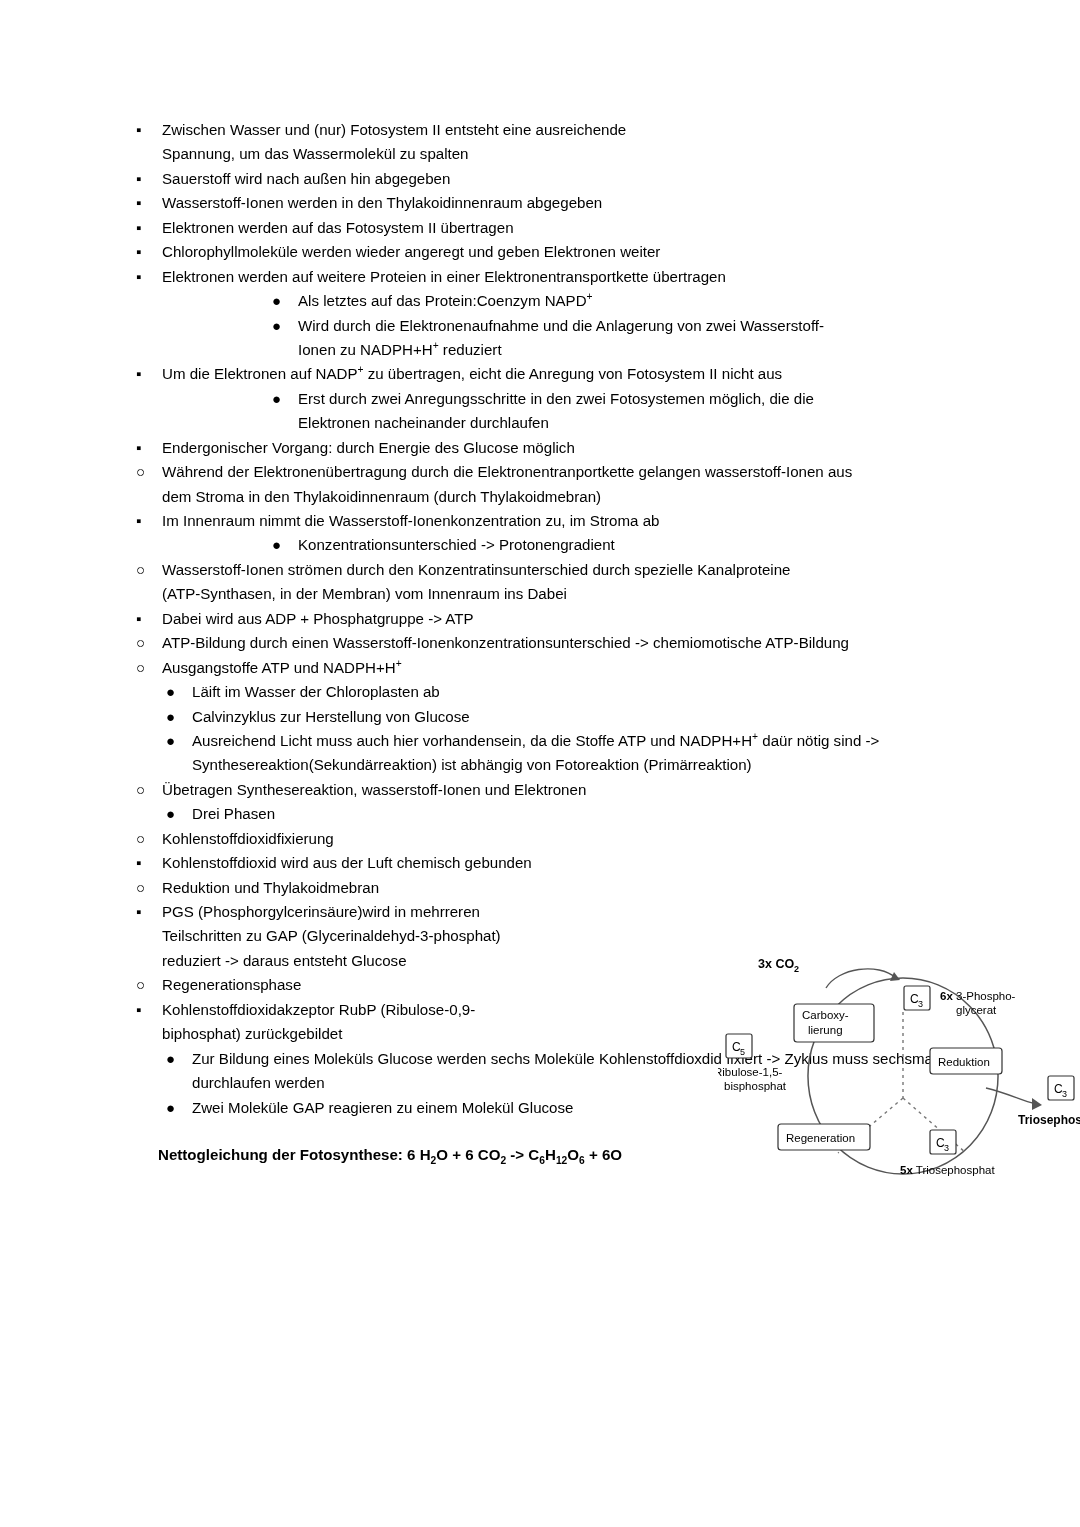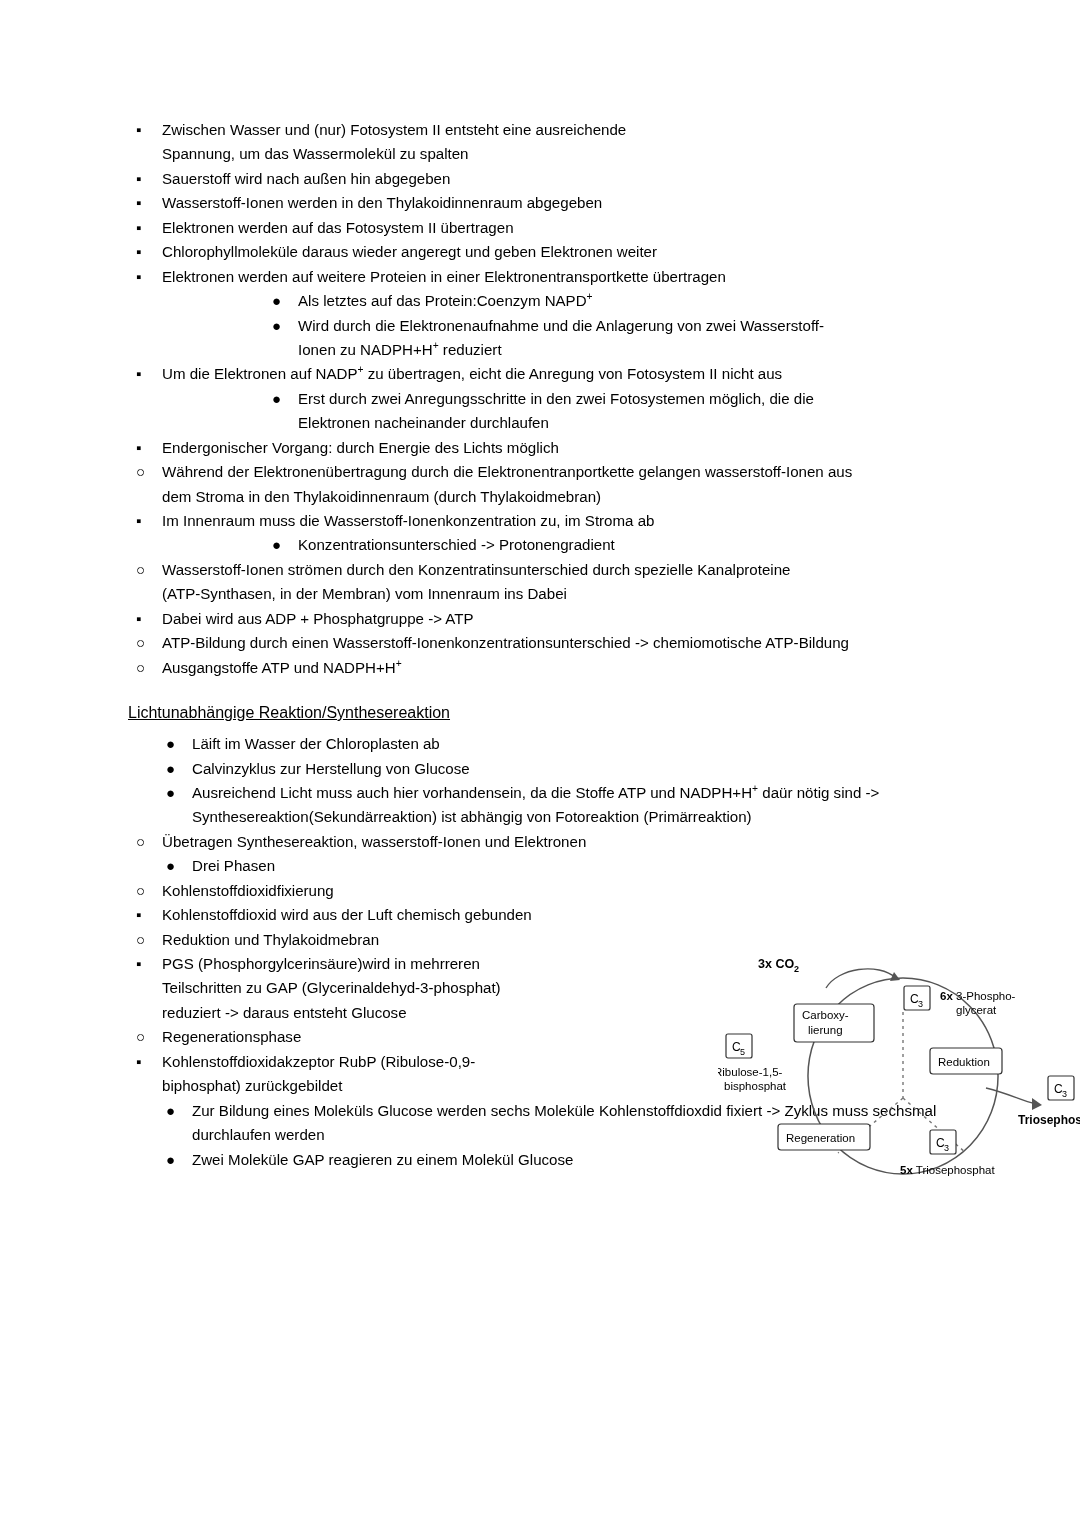--- a/index.html
+++ b/index.html
@@ -103,21 +103,21 @@
       <li class="item lvl2">
         <span class="bullet b-sq">▪</span>
         <span class="txt">Wasserstoff-Ionen werden in den Thylakoidinnenraum abgegeben</span>
       </li>
       <li class="item lvl2">
         <span class="bullet b-sq">▪</span>
         <span class="txt">Elektronen werden auf das Fotosystem II übertragen</span>
       </li>
       <li class="item lvl2">
         <span class="bullet b-sq">▪</span>
-        <span class="txt">Chlorophyllmoleküle daraus wieder angeregt und geben Elektronen weiter</span>
+        <span class="txt">Chlorophyllmoleküle werden wieder angeregt und geben Elektronen weiter</span>
       </li>
       <li class="item lvl2" style="width:646px;">
         <span class="bullet b-sq">▪</span>
         <span class="txt">Elektronen werden auf weitere Proteien in einer Elektronentransportkette übertragen</span>
       </li>
       <li class="item lvl3" style="margin-left:136px;">
         <span class="bullet b-circ">●</span>
         <span class="txt">Als letztes auf das Protein:Coenzym NAPD<sup>+</sup></span>
       </li>
       <li class="item lvl3" style="margin-left:136px;width:560px;">
@@ -127,29 +127,29 @@
       <li class="item lvl2" style="width:690px;">
         <span class="bullet b-sq">▪</span>
         <span class="txt">Um die Elektronen auf NADP<sup>+</sup> zu übertragen, eicht die Anregung von Fotosystem II nicht aus</span>
       </li>
       <li class="item lvl3" style="margin-left:136px;width:566px;">
         <span class="bullet b-circ">●</span>
         <span class="txt">Erst durch zwei Anregungsschritte in den zwei Fotosystemen möglich, die die Elektronen nacheinander durchlaufen</span>
       </li>
       <li class="item lvl2">
         <span class="bullet b-sq">▪</span>
-        <span class="txt">Endergonischer Vorgang: durch Energie des Lichts möglich</span>
+        <span class="txt">Endergonischer Vorgang: durch Energie des Glucose möglich</span>
       </li>
       <li class="item lvl1" style="width:700px;">
         <span class="bullet b-circ">○</span>
         <span class="txt">Während der Elektronenübertragung durch die Elektronentranportkette gelangen wasserstoff-Ionen aus dem Stroma in den Thylakoidinnenraum (durch Thylakoidmebran)</span>
       </li>
       <li class="item lvl2">
         <span class="bullet b-sq">▪</span>
-        <span class="txt">Im Innenraum muss die Wasserstoff-Ionenkonzentration zu, im Stroma ab</span>
+        <span class="txt">Im Innenraum nimmt die Wasserstoff-Ionenkonzentration zu, im Stroma ab</span>
       </li>
       <li class="item lvl3" style="margin-left:136px;">
         <span class="bullet b-circ">●</span>
         <span class="txt">Konzentrationsunterschied -&gt; Protonengradient</span>
       </li>
       <li class="item lvl1" style="width:640px;">
         <span class="bullet b-circ">○</span>
         <span class="txt">Wasserstoff-Ionen strömen durch den Konzentratinsunterschied durch spezielle Kanalproteine (ATP-Synthasen, in der Membran) vom Innenraum ins Dabei</span>
       </li>
       <li class="item lvl2">
@@ -159,21 +159,20 @@
       <li class="item lvl1" style="width:700px;">
         <span class="bullet b-circ">○</span>
         <span class="txt">ATP-Bildung durch einen Wasserstoff-Ionenkonzentrationsunterschied -&gt; chemiomotische ATP-Bildung</span>
       </li>
       <li class="item lvl1">
         <span class="bullet b-circ">○</span>
         <span class="txt">Ausgangstoffe ATP und NADPH+H<sup>+</sup></span>
       </li>
     </ul>
 
-    <div class="heading">Lichtunabhängige Reaktion/Synthesereaktion</div>
 
     <ul class="lvl">
       <li class="item" style="margin-left:30px;">
         <span class="bullet b-disc">●</span>
         <span class="txt">Läift im Wasser der Chloroplasten ab</span>
       </li>
       <li class="item" style="margin-left:30px;">
         <span class="bullet b-disc">●</span>
         <span class="txt">Calvinzyklus zur Herstellung von Glucose</span>
       </li>
@@ -216,20 +215,21 @@
       <li class="item" style="margin-left:30px;width:790px;">
         <span class="bullet b-disc">●</span>
         <span class="txt">Zur Bildung eines Moleküls Glucose werden sechs Moleküle Kohlenstoffdioxdid fixiert -&gt; Zyklus muss sechsmal durchlaufen werden</span>
       </li>
       <li class="item" style="margin-left:30px;">
         <span class="bullet b-disc">●</span>
         <span class="txt">Zwei Moleküle GAP reagieren zu einem Molekül Glucose</span>
       </li>
     </ul>
 
+    <div class="netto">Nettogleichung der Fotosynthese: 6 H<sub>2</sub>O + 6 CO<sub>2</sub> -&gt; C<sub>6</sub>H<sub>12</sub>O<sub>6</sub> + 6O</div>
 
   </div>
 
   <div class="figure">
     <svg width="390" height="260" viewBox="0 0 390 260" xmlns="http://www.w3.org/2000/svg">
       <g fill="none" stroke="#444" stroke-width="1.4">
 
         <path d="M 185 30 A 95 98 0 1 0 185 226 A 95 98 0 1 0 185 30" stroke="#555" stroke-width="1.5"></path>
 
         <path d="M 185 64 L 185 150" stroke-dasharray="3,4" stroke="#777"></path>

